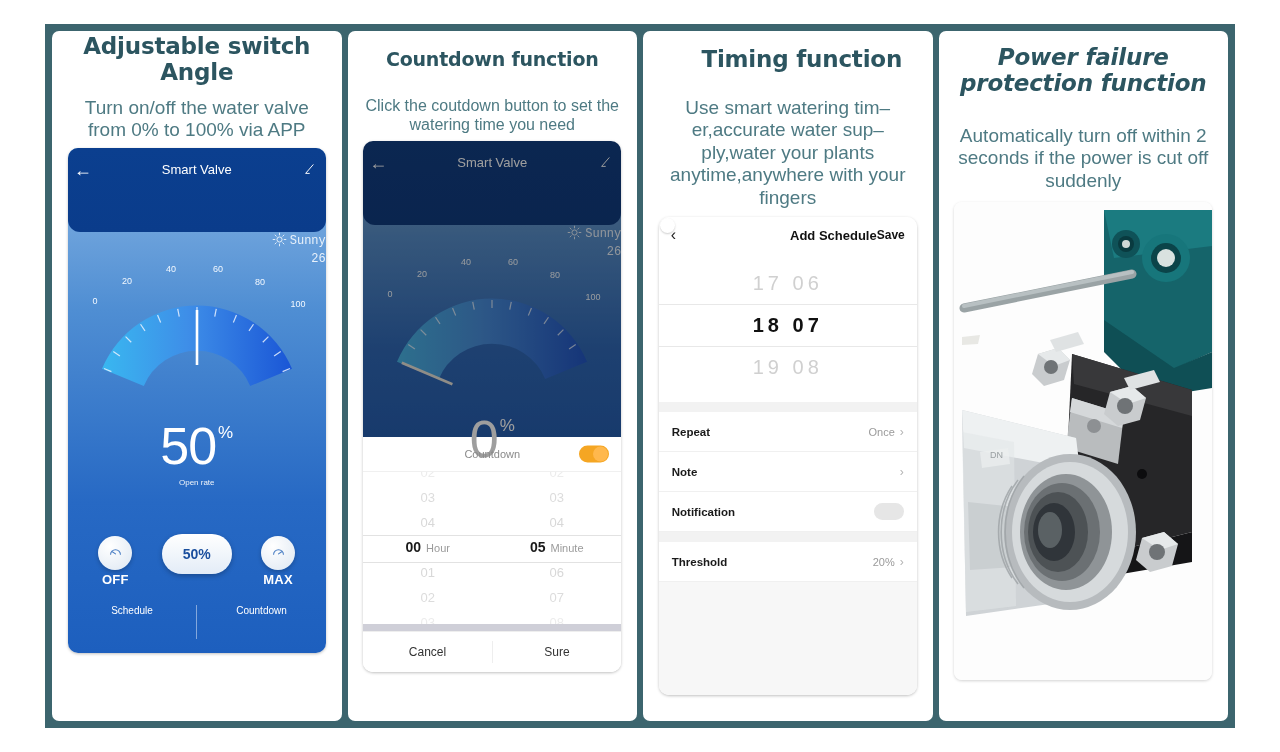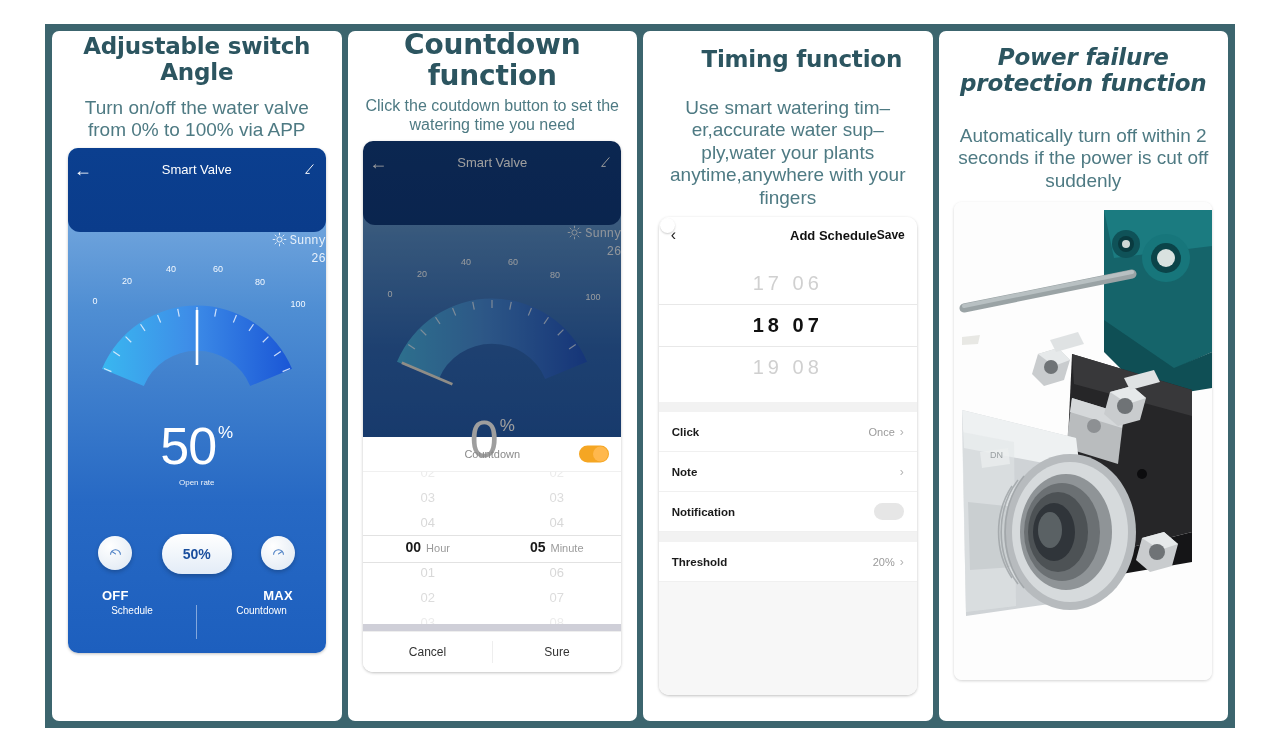--- a/index.html
+++ b/index.html
@@ -53,21 +53,21 @@
   .readout .big{font-size:52px;font-weight:300;line-height:1;letter-spacing:-1px;}
   .readout .pct{font-size:17px;font-weight:300;vertical-align:26px;margin-left:2px;}
   .readout .cap{font-size:8px;margin-top:6px;opacity:.92;}
 
   .ctrlrow{position:absolute;top:388px;left:0;right:0;display:flex;
            align-items:flex-start;justify-content:space-around;padding:0 16px;box-sizing:border-box;}
   .knob{display:flex;flex-direction:column;align-items:center;}
   .knob .circ{width:34px;height:34px;border-radius:50%;
               background:radial-gradient(circle at 35% 30%,#ffffff,#dde7f2);
               box-shadow:0 2px 4px rgba(0,0,0,.22);display:flex;align-items:center;justify-content:center;}
-  .knob .lbl{color:#fff;font-size:13px;font-weight:700;margin-top:18px;letter-spacing:.3px;}
+  .knob .lbl{color:#fff;font-size:13px;font-weight:700;margin-top:2px;letter-spacing:.3px;}
   .pillbtn{width:70px;height:40px;border-radius:22px;margin-top:-2px;
            background:linear-gradient(180deg,#ffffff,#e3ecf7);
            box-shadow:0 2px 5px rgba(0,0,0,.25);
            display:flex;align-items:center;justify-content:center;
            color:#1b4f9e;font-size:14px;font-weight:600;}
 
   .tabrow{position:absolute;bottom:14px;left:0;right:0;display:flex;color:#fff;}
   .tabrow > div{flex:1;text-align:center;font-size:10px;font-weight:400;}
   .tabrow .sep{flex:0 0 1px;background:rgba(255,255,255,.45);height:34px;align-self:center;}
 
@@ -272,21 +272,21 @@
               <div class="sep"></div>
               <div>Countdown</div>
             </div>
           </div>
         </div>
       </div>
     </div>
 
     <div class="panel">
       <div class="pnl-head" style="height:58px;">
-        <h2 style="font-size:28px;">Countdown function</h2>
+        <h2 style="font-size:19px;">Countdown function</h2>
       </div>
       <div class="pnl-body">
         <p class="pnl-sub" style="font-size:16px;max-width:256px;">Click the coutdown button to set the watering time you need</p>
 
         <div class="phone" style="margin-top:2px;">
           <div class="valve dimmed" style="height:296px;">
             <div class="topcard"></div>
             <div class="appbar">
               <div class="ic-back">←</div>
               <div class="t">Smart Valve</div>
@@ -445,21 +445,21 @@
 
             <div class="tpick">
               <div class="trow">17  06</div>
               <div class="trow sel">18  07</div>
               <div class="trow">19  08</div>
             </div>
 
             <div class="gap"></div>
 
             <div class="srow">
-              <div class="rl">Click</div>
+              <div class="rl">Repeat</div>
               <div class="rv">Once</div>
               <div class="chev">›</div>
             </div>
             <div class="srow">
               <div class="rl">Note</div>
               <div class="rv"></div>
               <div class="chev">›</div>
             </div>
             <div class="srow">
               <div class="rl">Notification</div>

